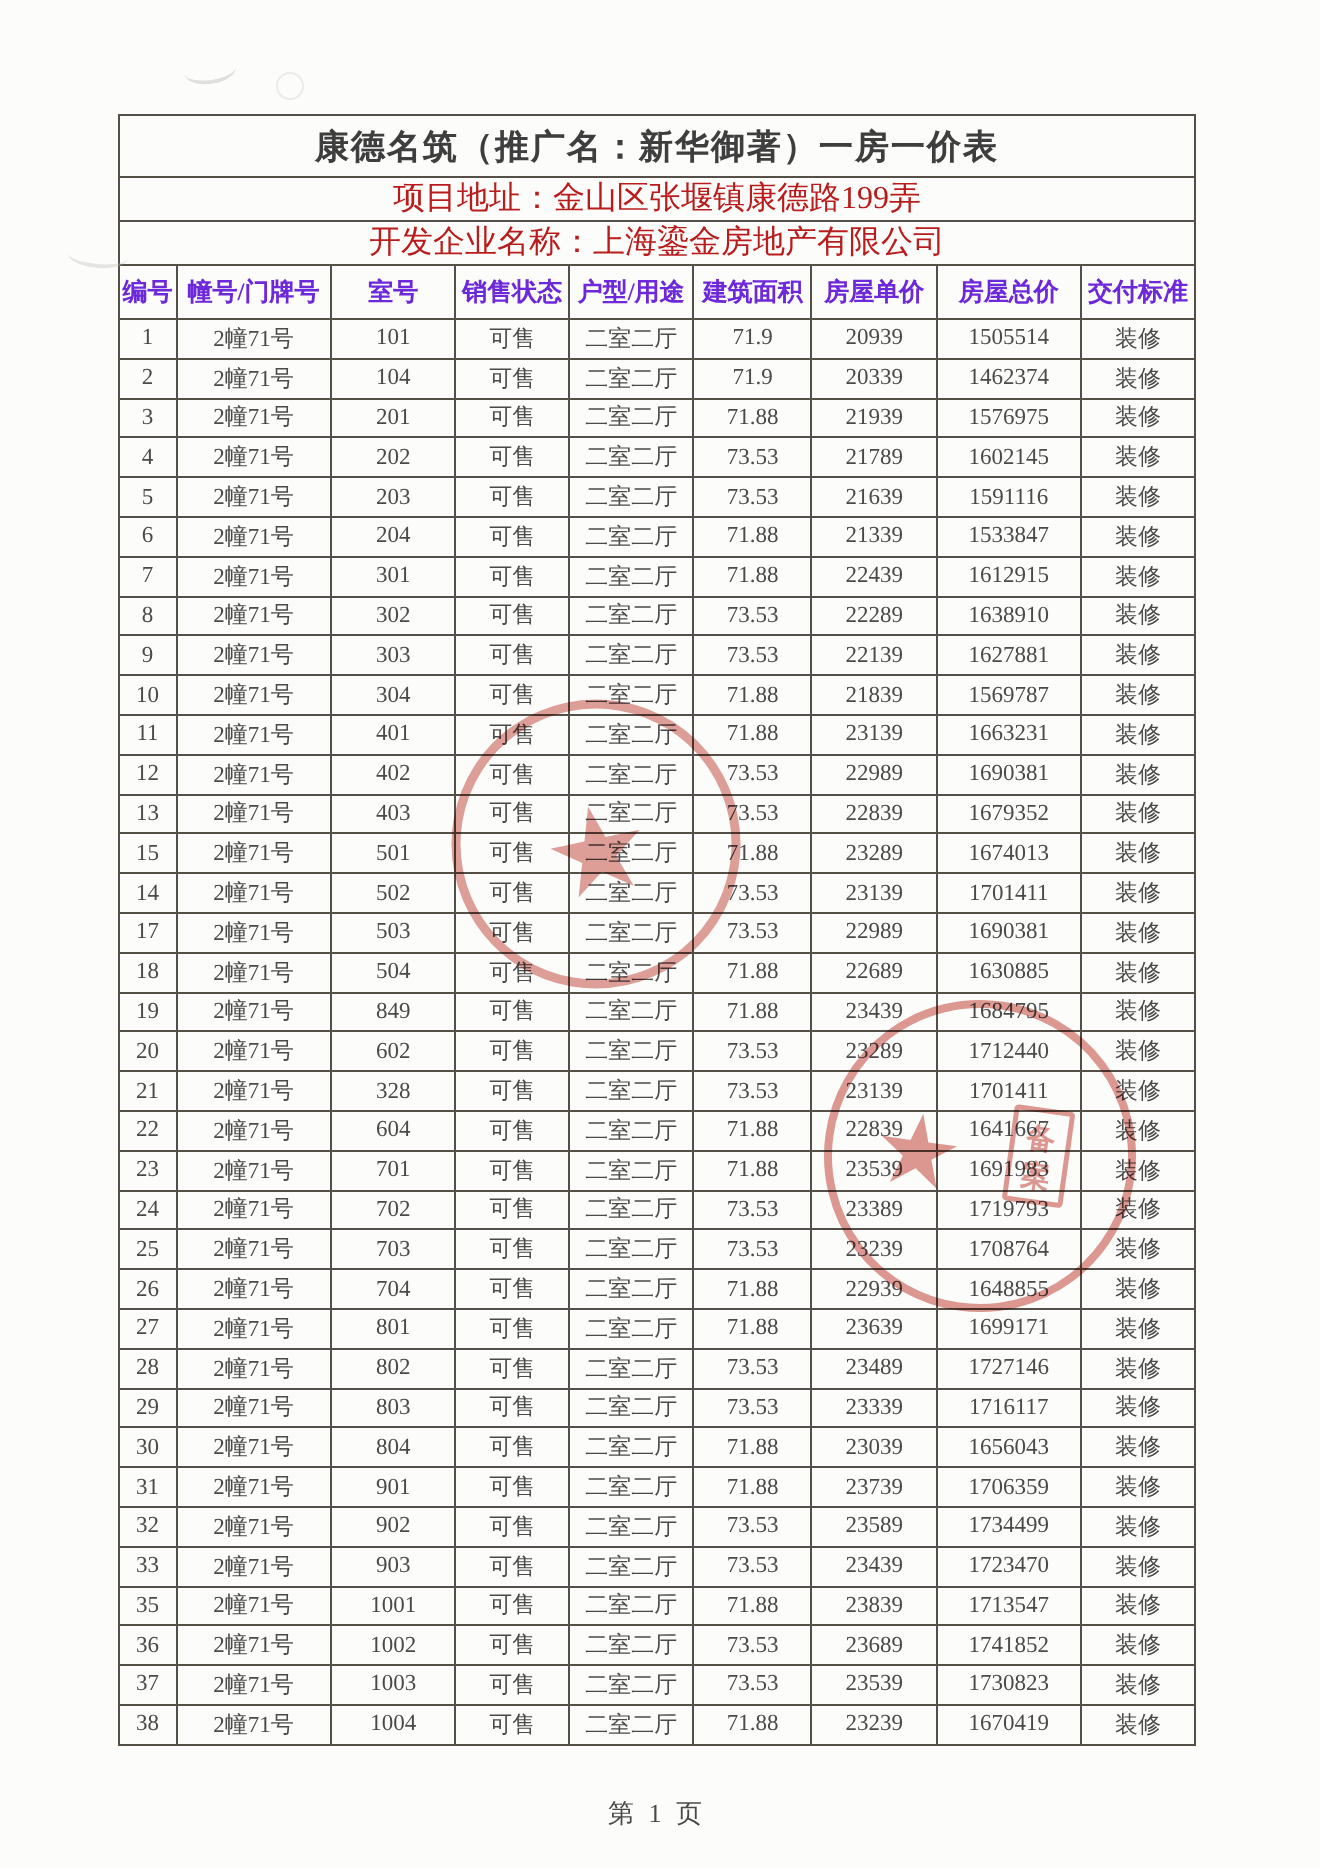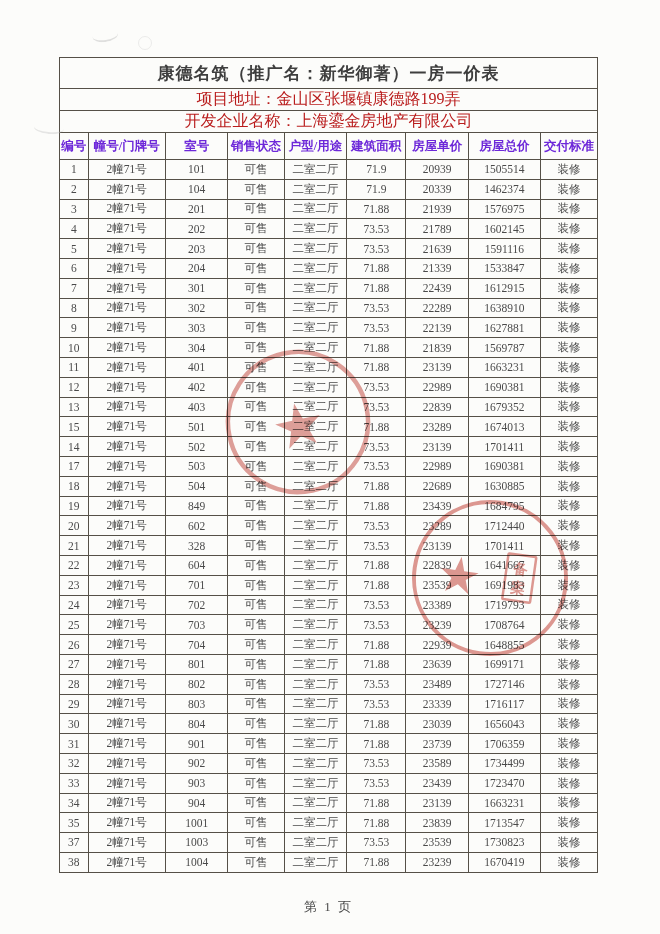--- a/index.html
+++ b/index.html
@@ -424,39 +424,39 @@
         <td>2幢71号</td>
         <td>903</td>
         <td>可售</td>
         <td>二室二厅</td>
         <td>73.53</td>
         <td>23439</td>
         <td>1723470</td>
         <td>装修</td>
       </tr>
       <tr>
-        <td>34</td>
-        <td>2幢71号</td>
-        <td>904</td>
-        <td>可售</td>
-        <td>二室二厅</td>
-        <td>71.88</td>
-        <td>23139</td>
-        <td>1663231</td>
-        <td>装修</td>
-      </tr>
-      <tr>
         <td>35</td>
         <td>2幢71号</td>
         <td>1001</td>
         <td>可售</td>
         <td>二室二厅</td>
         <td>71.88</td>
         <td>23839</td>
         <td>1713547</td>
+        <td>装修</td>
+      </tr>
+      <tr>
+        <td>36</td>
+        <td>2幢71号</td>
+        <td>1002</td>
+        <td>可售</td>
+        <td>二室二厅</td>
+        <td>73.53</td>
+        <td>23689</td>
+        <td>1741852</td>
         <td>装修</td>
       </tr>
       <tr>
         <td>37</td>
         <td>2幢71号</td>
         <td>1003</td>
         <td>可售</td>
         <td>二室二厅</td>
         <td>73.53</td>
         <td>23539</td>

